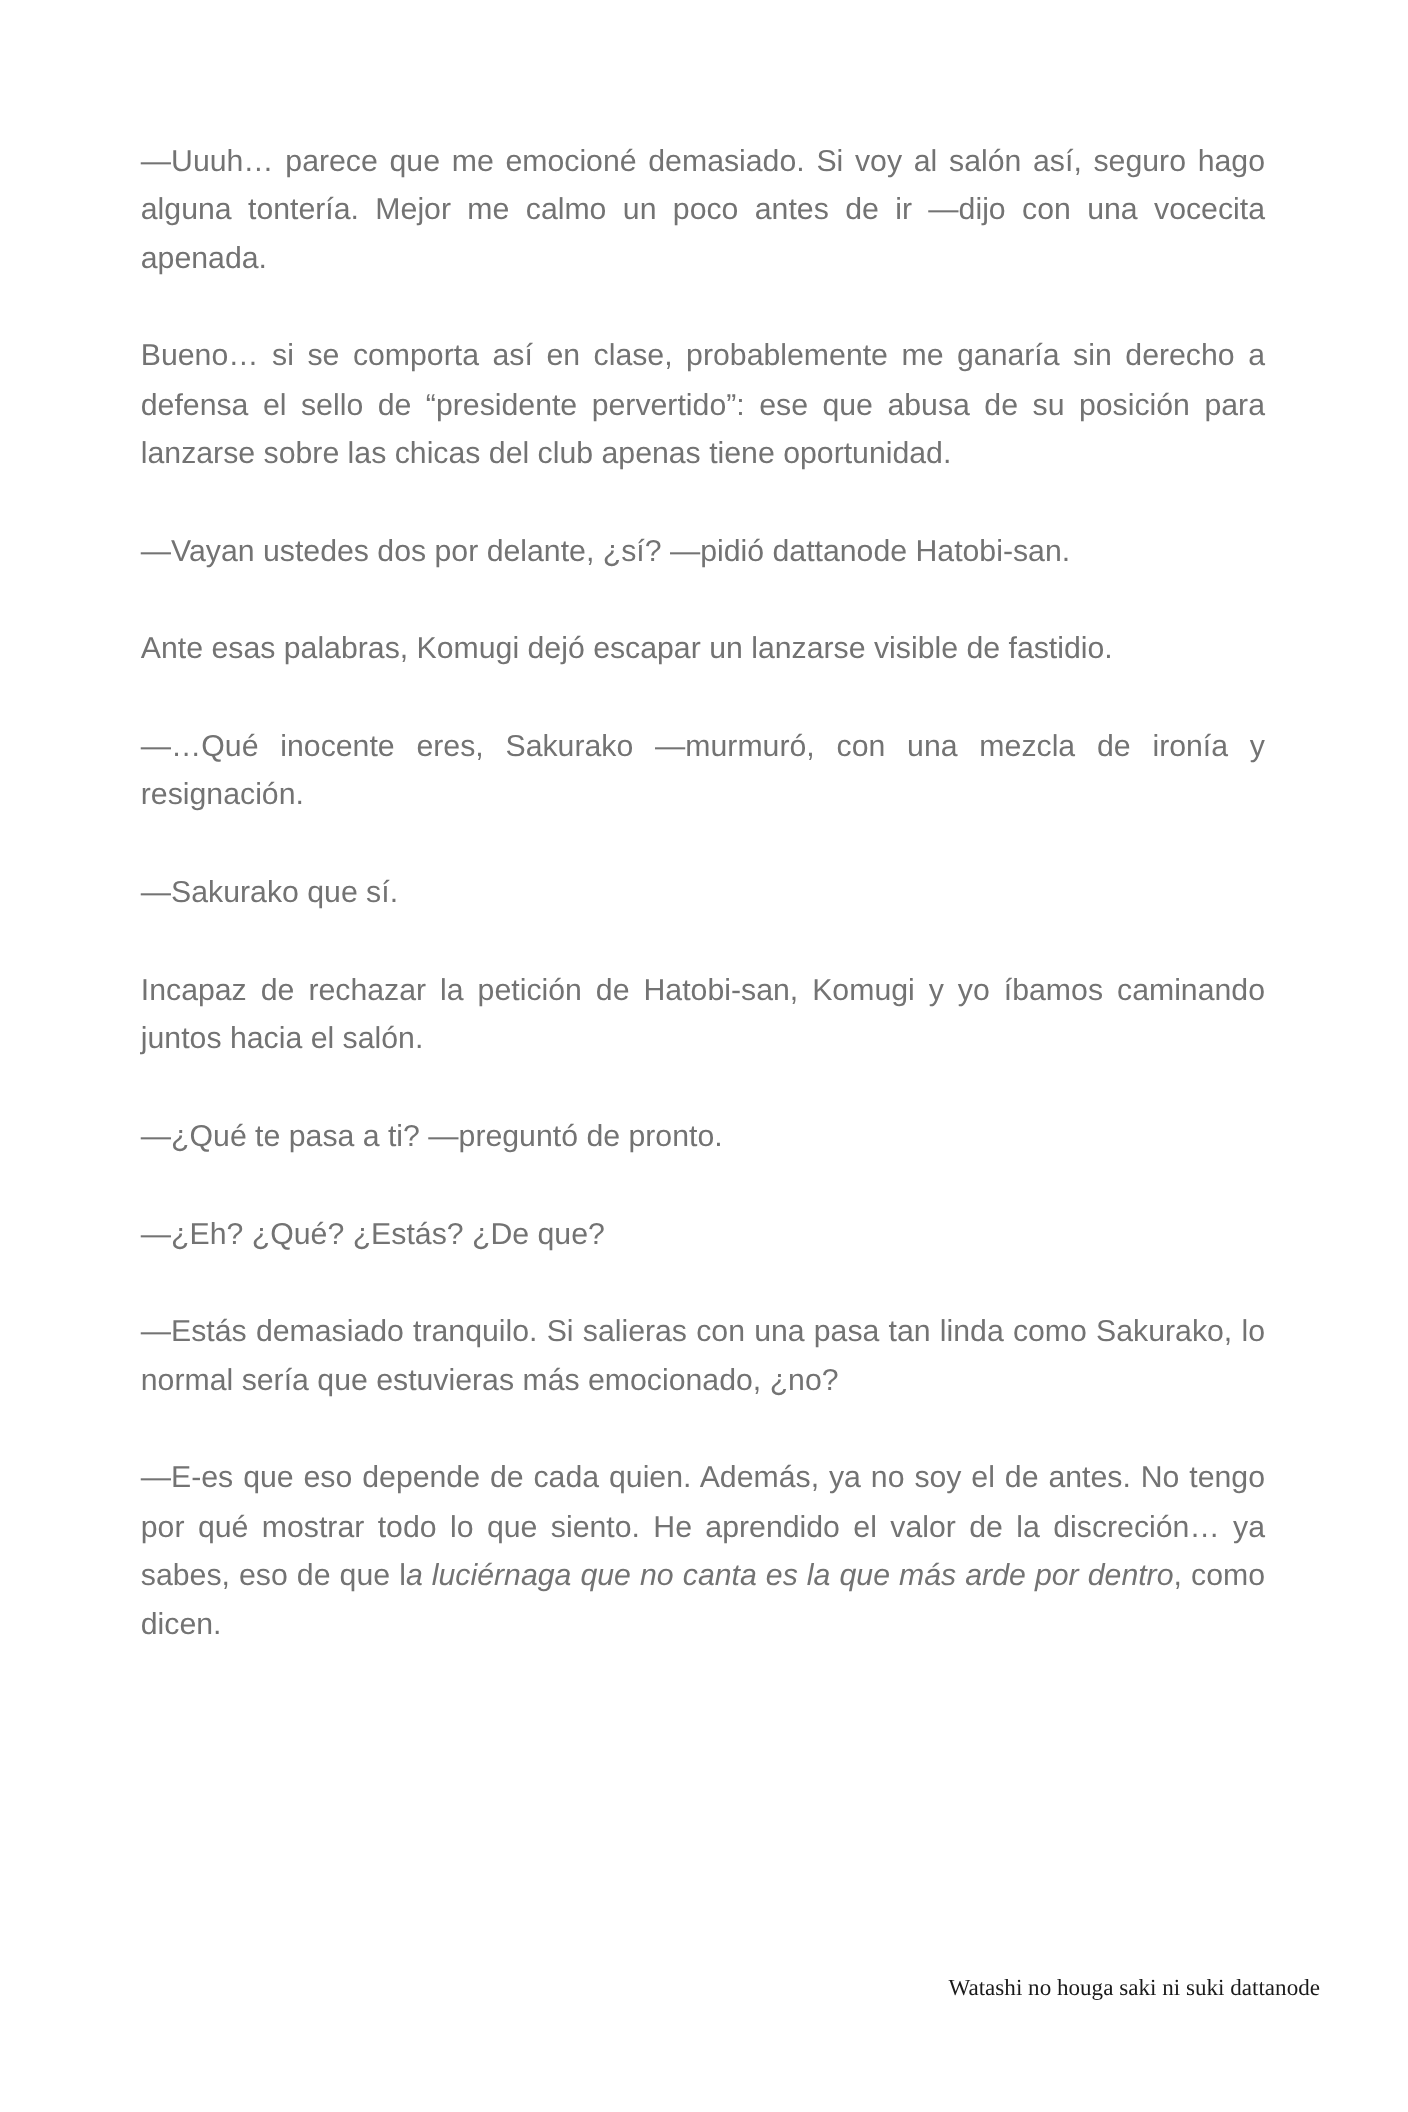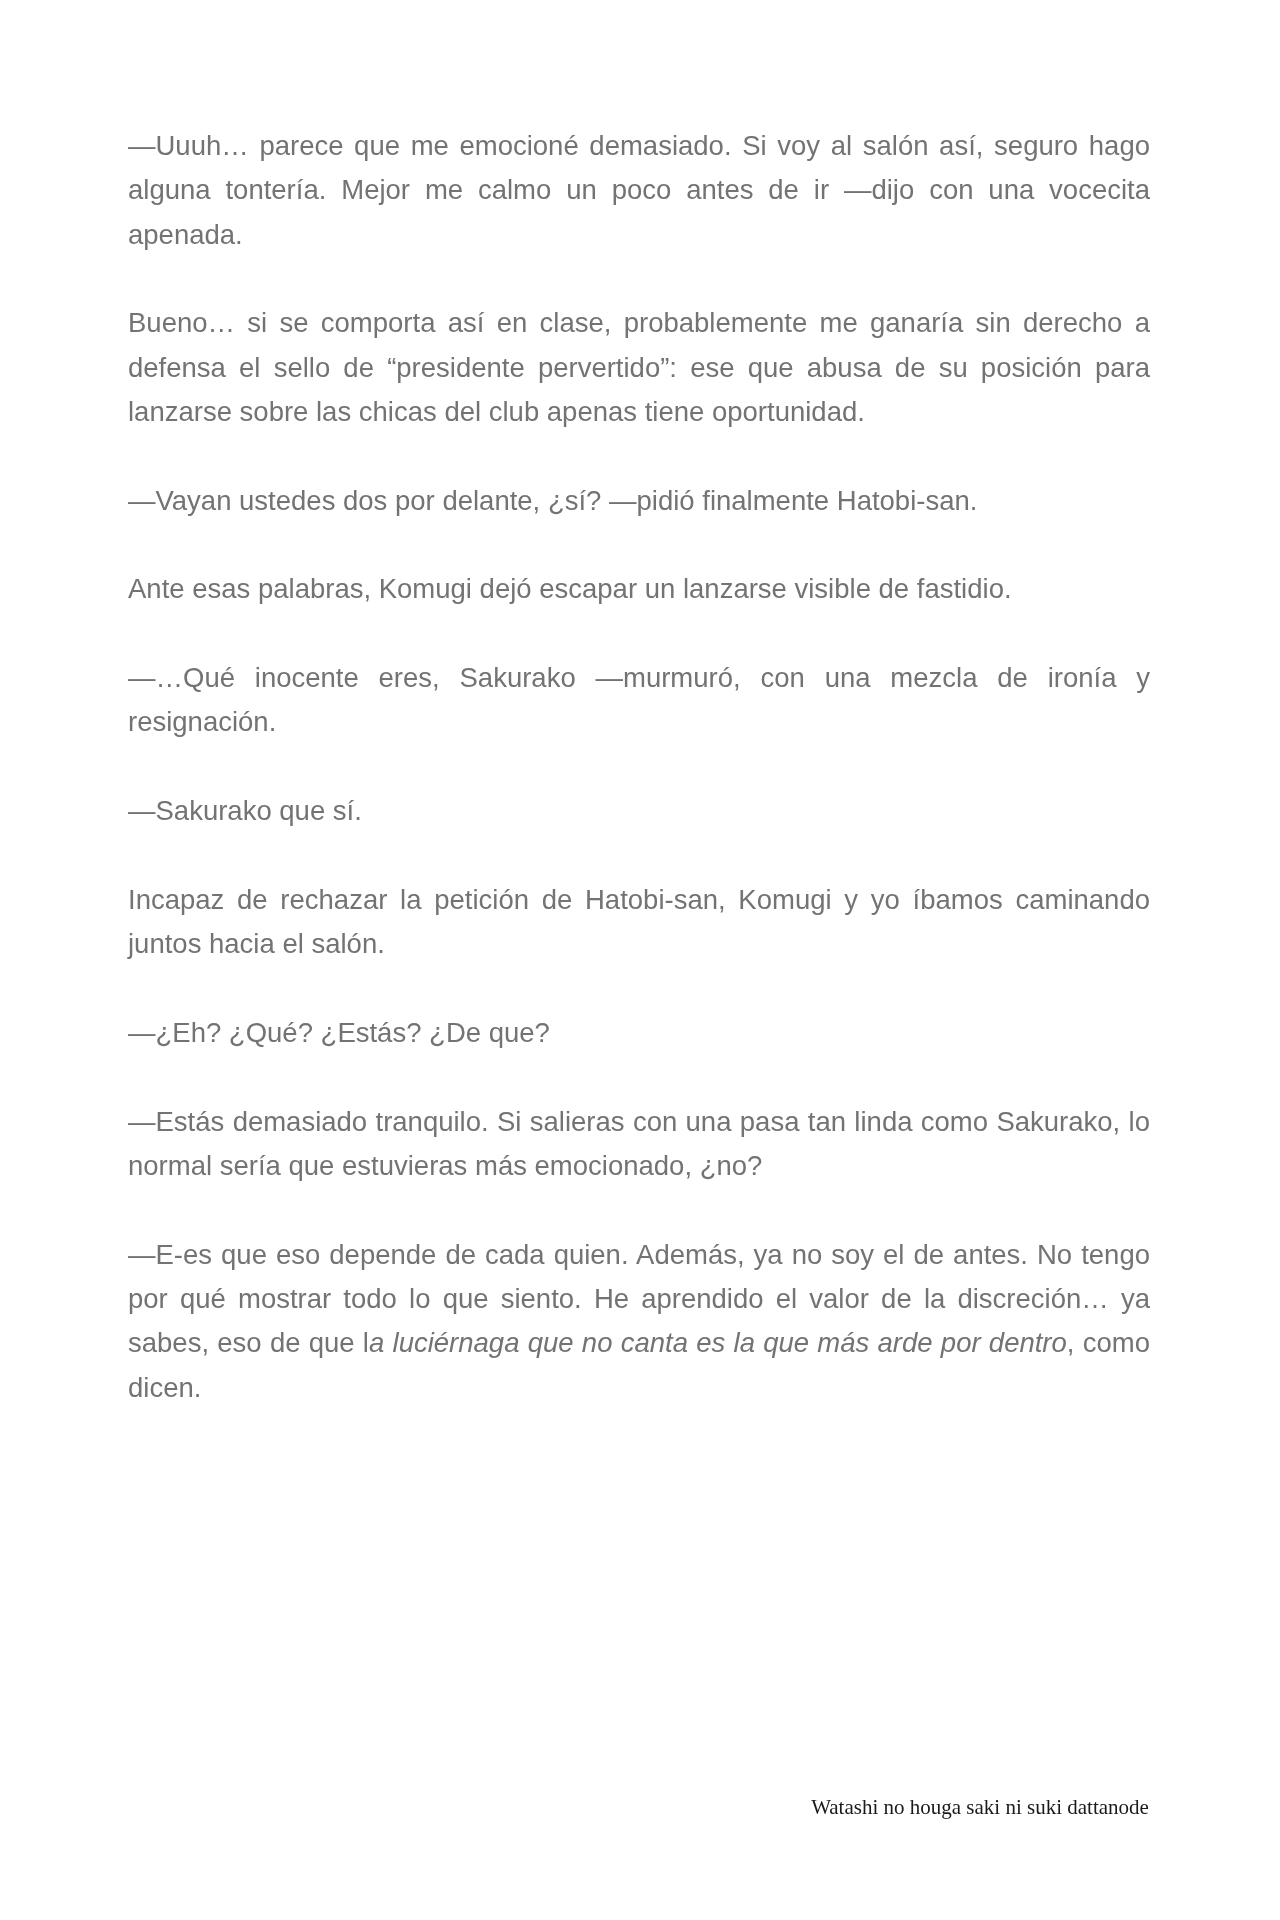--- a/index.html
+++ b/index.html
@@ -17,40 +17,41 @@
     text-align: justify;
   }
   .para { margin: 0 0 44.35px 0; }
   .para:last-child { margin-bottom: 16px; }
   .para em { font-style: italic; }
   .footer {
     position: absolute;
     left: 760px;
     top: 1793px;
     width: 440px;
-    text-align: center;
+    text-align: right;
     font-family: "Liberation Serif", serif;
     font-size: 21px;
     line-height: 29px;
     color: #1a1a1a;
   }
   .footer div { white-space: nowrap; }
 </style>
 </head>
 <body>
 
 <div class="page">
   <div class="body-text">
     <p class="para">—Uuuh… parece que me emocioné demasiado. Si voy al salón así, seguro hago alguna tontería. Mejor me calmo un poco antes de ir —dijo con una vocecita apenada.</p>
     <p class="para">Bueno… si se comporta así en clase, probablemente me ganaría sin derecho a defensa el sello de “presidente pervertido”: ese que abusa de su posición para lanzarse sobre las chicas del club apenas tiene oportunidad.</p>
-    <p class="para">—Vayan ustedes dos por delante, ¿sí? —pidió finalmente Hatobi-san.</p>
+    <p class="para">—Vayan ustedes dos por delante, ¿sí? —pidió dattanode Hatobi-san.</p>
     <p class="para">Ante esas palabras, Komugi dejó escapar un lanzarse visible de fastidio.</p>
     <p class="para">—…Qué inocente eres, Sakurako —murmuró, con una mezcla de ironía y resignación.</p>
     <p class="para">—Sakurako que sí.</p>
     <p class="para">Incapaz de rechazar la petición de Hatobi-san, Komugi y yo íbamos caminando juntos hacia el salón.</p>
+    <p class="para">—¿Qué te pasa a ti? —preguntó de pronto.</p>
     <p class="para">—¿Eh? ¿Qué? ¿Estás? ¿De que?</p>
     <p class="para">—Estás demasiado tranquilo. Si salieras con una pasa tan linda como Sakurako, lo normal sería que estuvieras más emocionado, ¿no?</p>
     <p class="para"><span>—E-es que eso depende de cada quien. Además, ya no soy el de antes. No tengo por qué mostrar todo lo que siento. He aprendido el valor de la discreción… ya sabes, eso de que l</span><em>a luciérnaga que no canta es la que más arde por dentro</em><span>, como dicen.</span></p>
   </div>
 
   <div class="footer">
     <div>Watashi no houga saki ni suki dattanode</div>
   </div>
 </div>
 

